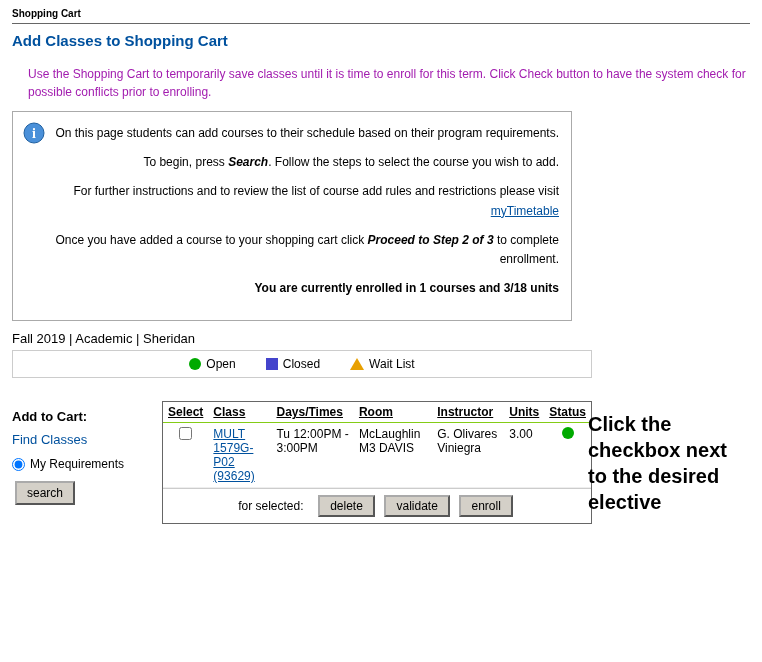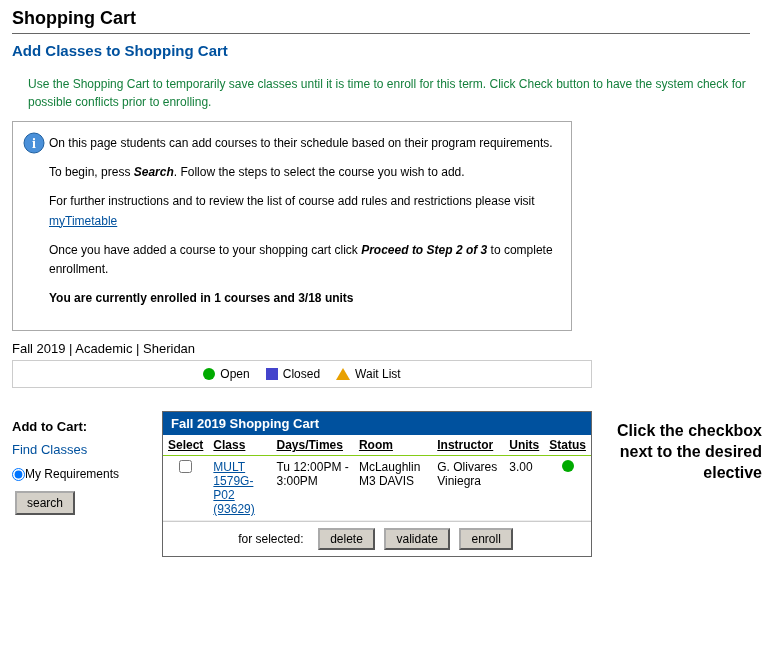--- a/index.html
+++ b/index.html
@@ -6,38 +6,38 @@
     body {
       font-family: Arial, sans-serif;
       font-size: 13px;
       background: #fff;
       color: #000;
       width: 762px;
       min-height: 662px;
       padding: 8px 12px;
     }
     #page-title {
-      font-size: 18px;
+      font-size: 10px;
       font-weight: bold;
       color: #000;
       border-bottom: 1px solid #666;
       padding-bottom: 4px;
       margin-bottom: 8px;
     }
     #section-title {
       font-size: 15px;
       font-weight: bold;
       color: #00519e;
       margin-bottom: 16px;
     }
     #intro-text {
       font-size: 12px;
       margin-bottom: 10px;
       margin-left: 16px;
-      color: #15803d;
+      color: #a21caf;
       line-height: 1.5;
     }
     #info-box {
       border: 1px solid #aaa;
       padding: 12px;
       width: 560px;
       margin-bottom: 10px;
       position: relative;
       background: #fff;
     }
@@ -45,56 +45,57 @@
       position: absolute;
       top: 10px;
       left: 10px;
       width: 22px;
       height: 22px;
     }
     #info-box .info-content {
       margin-left: 24px;
       line-height: 1.6;
       font-size: 12px;
+      text-align: right;
     }
     #info-box .info-content p {
       margin-bottom: 10px;
     }
     #info-box .info-content a {
       color: #00519e;
       text-decoration: underline;
     }
     #info-box .info-content .bold-italic {
       font-weight: bold;
       font-style: italic;
     }
     #sidebar-text {
       position: absolute;
-      left: 590px;
+      left: 576px;
       top: 300px;
-      font-size: 16px;
+      font-size: 20px;
       font-weight: bold;
       color: #000;
       width: 160px;
       line-height: 1.3;
-      text-align: right;
+      text-align: left;
     }
     #term-label {
       font-size: 13px;
       margin-bottom: 4px;
       color: #000;
     }
     #legend-bar {
       border: 1px solid #ccc;
       padding: 6px 12px;
       width: 580px;
       display: flex;
       align-items: center;
       justify-content: center;
-      gap: 16px;
+      gap: 30px;
       margin-bottom: 10px;
       background: #fff;
     }
     .legend-item {
       display: flex;
       align-items: center;
       gap: 5px;
       font-size: 12px;
     }
     .legend-dot-green {
@@ -132,20 +133,21 @@
       margin-bottom: 8px;
     }
     #left-panel .find-classes-label {
       color: #00519e;
       font-size: 13px;
       margin-bottom: 10px;
     }
     #my-requirements-row {
       display: flex;
       align-items: center;
+      gap: 5px;
       margin-bottom: 10px;
       font-size: 12px;
     }
     #my-requirements-row input[type="radio"] {
       margin: 0;
     }
     #search-button {
       background: #d4d0c8;
       border: 2px outset #aaa;
       padding: 3px 10px;
@@ -282,21 +284,20 @@
     <div class="add-to-cart-label">Add to Cart:</div>
     <div class="find-classes-label">Find Classes</div>
     <div id="my-requirements-row">
       <input type="radio" name="class-type" checked="" style="">
       <span>My Requirements</span>
     </div>
     <button id="search-button" class="action-btn">search</button>
   </div>
 
   <div id="cart-panel">
-    <div id="cart-header">Fall 2019 Shopping Cart</div>
     <table id="cart-table">
       <thead>
         <tr>
           <th>Select</th>
           <th>Class</th>
           <th>Days/Times</th>
           <th>Room</th>
           <th>Instructor</th>
           <th>Units</th>
           <th>Status</th>

